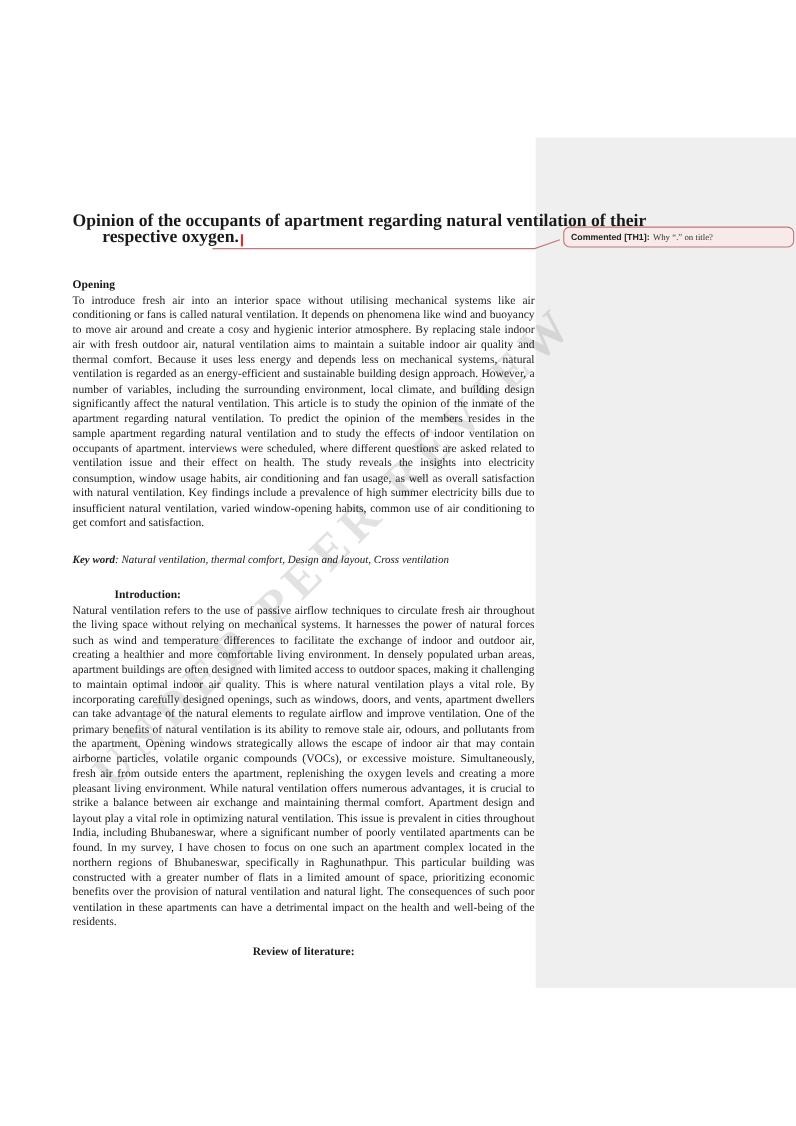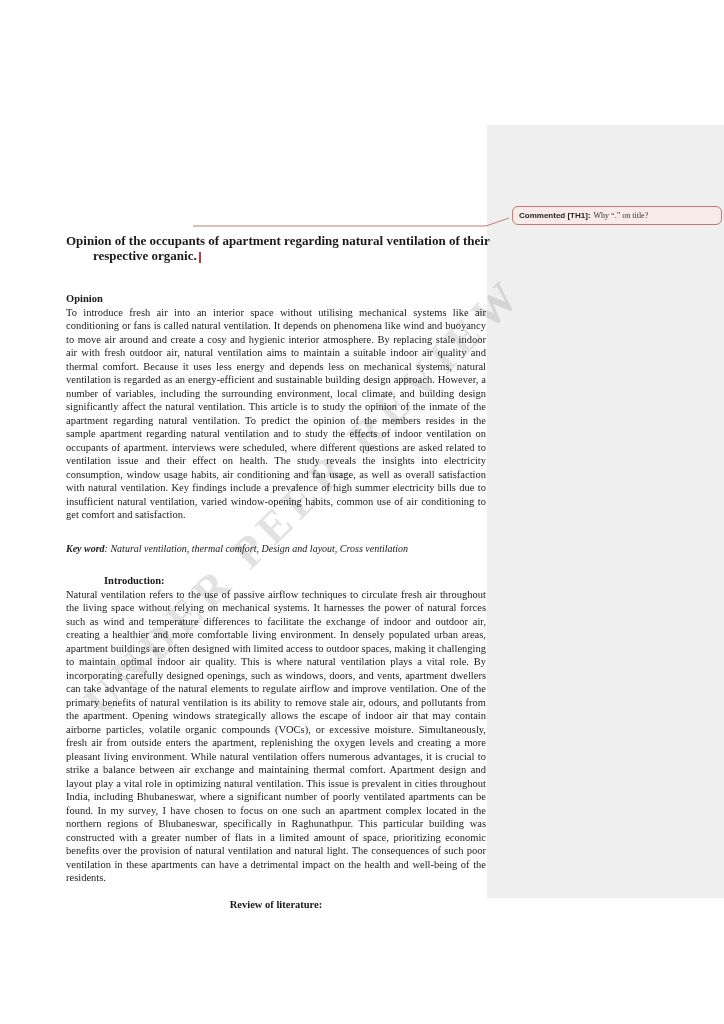--- a/index.html
+++ b/index.html
@@ -44,24 +44,23 @@
     position: absolute;
     left: 66px; top: 193px;
     width: 420px;
     z-index: 2;
     font-size: 10.5px;
     line-height: 13.5px;
   }
 
   .doc-title {
     font-weight: bold;
-    font-size: 13px;
+    font-size: 16px;
     line-height: 15px;
     white-space: nowrap;
-    margin-top: 40px;
   }
   .doc-title .t-line2 { padding-left: 27px; }
 
   .anchor-mark {
     display: inline-block;
     width: 2px; height: 11px;
     background: #c83737;
     margin-left: 2px;
     vertical-align: text-bottom;
   }
@@ -127,24 +126,24 @@
 <div class="watermark">UNDER PEER REVIEW</div>
 
 <svg class="connector-svg">
   <path d="M193,226 L486,226 L509,218" fill="none" stroke="#c0787a" stroke-width="1"></path>
 </svg>
 
 <div class="text-column">
 
   <div class="doc-title">
     <div>Opinion of the occupants of apartment regarding natural ventilation of their</div>
-    <div class="t-line2"><span>respective organic.</span><span class="anchor-mark"></span></div>
+    <div class="t-line2"><span>respective oxygen.</span><span class="anchor-mark"></span></div>
   </div>
 
-  <div class="section-heading mt-abstract">Opinion</div>
+  <div class="section-heading mt-abstract">Opening</div>
 
   <div class="body-para">To introduce fresh air into an interior space without utilising mechanical systems like air conditioning or fans is called natural ventilation. It depends on phenomena like wind and buoyancy to move air around and create a cosy and hygienic interior atmosphere. By replacing stale indoor air with fresh outdoor air, natural ventilation aims to maintain a suitable indoor air quality and thermal comfort. Because it uses less energy and depends less on mechanical systems, natural ventilation is regarded as an energy-efficient and sustainable building design approach. However, a number of variables, including the surrounding environment, local climate, and building design significantly affect the natural ventilation. This article is to study the opinion of the inmate of the apartment regarding natural ventilation. To predict the opinion of the members resides in the sample apartment regarding natural ventilation and to study the effects of indoor ventilation on occupants of apartment.  interviews were scheduled, where different questions are asked related to ventilation issue and their effect on health. The study reveals the insights into electricity consumption, window usage habits, air conditioning and fan usage, as well as overall satisfaction with natural ventilation. Key findings include a prevalence of high summer electricity bills due to insufficient natural ventilation, varied window-opening habits, common use of air conditioning to get comfort and satisfaction.</div>
 
   <div class="keywords-line mt-keywords">
     <span class="kw-label">Key word</span><span>: Natural ventilation, thermal comfort, Design and layout, Cross ventilation</span>
   </div>
 
   <div class="section-heading mt-intro">Introduction:</div>
 
   <div class="body-para">Natural ventilation refers to the use of passive airflow techniques to circulate fresh air throughout the living space without relying on mechanical systems. It harnesses the power of natural forces such as wind and temperature differences to facilitate the exchange of indoor and outdoor air, creating a healthier and more comfortable living environment. In densely populated urban areas, apartment buildings are often designed with limited access to outdoor spaces, making it challenging to maintain optimal indoor air quality. This is where natural ventilation plays a vital role. By incorporating carefully designed openings, such as windows, doors, and vents, apartment dwellers can take advantage of the natural elements to regulate airflow and improve ventilation. One of the primary benefits of natural ventilation is its ability to remove stale air, odours, and pollutants from the apartment. Opening windows strategically allows the escape of indoor air that may contain airborne particles, volatile organic compounds (VOCs), or excessive moisture. Simultaneously, fresh air from outside enters the apartment, replenishing the oxygen levels and creating a more pleasant living environment. While natural ventilation offers numerous advantages, it is crucial to strike a balance between air exchange and maintaining thermal comfort. Apartment design and layout play a vital role in optimizing natural ventilation. This issue is prevalent in cities throughout India, including Bhubaneswar, where a significant number of poorly ventilated apartments can be found. In my survey, I have chosen to focus on one such an apartment complex located in the northern regions of Bhubaneswar, specifically in Raghunathpur. This particular building was constructed with a greater number of flats in a limited amount of space, prioritizing economic benefits over the provision of natural ventilation and natural light. The consequences of such poor ventilation in these apartments can have a detrimental impact on the health and well-being of the residents.</div>

